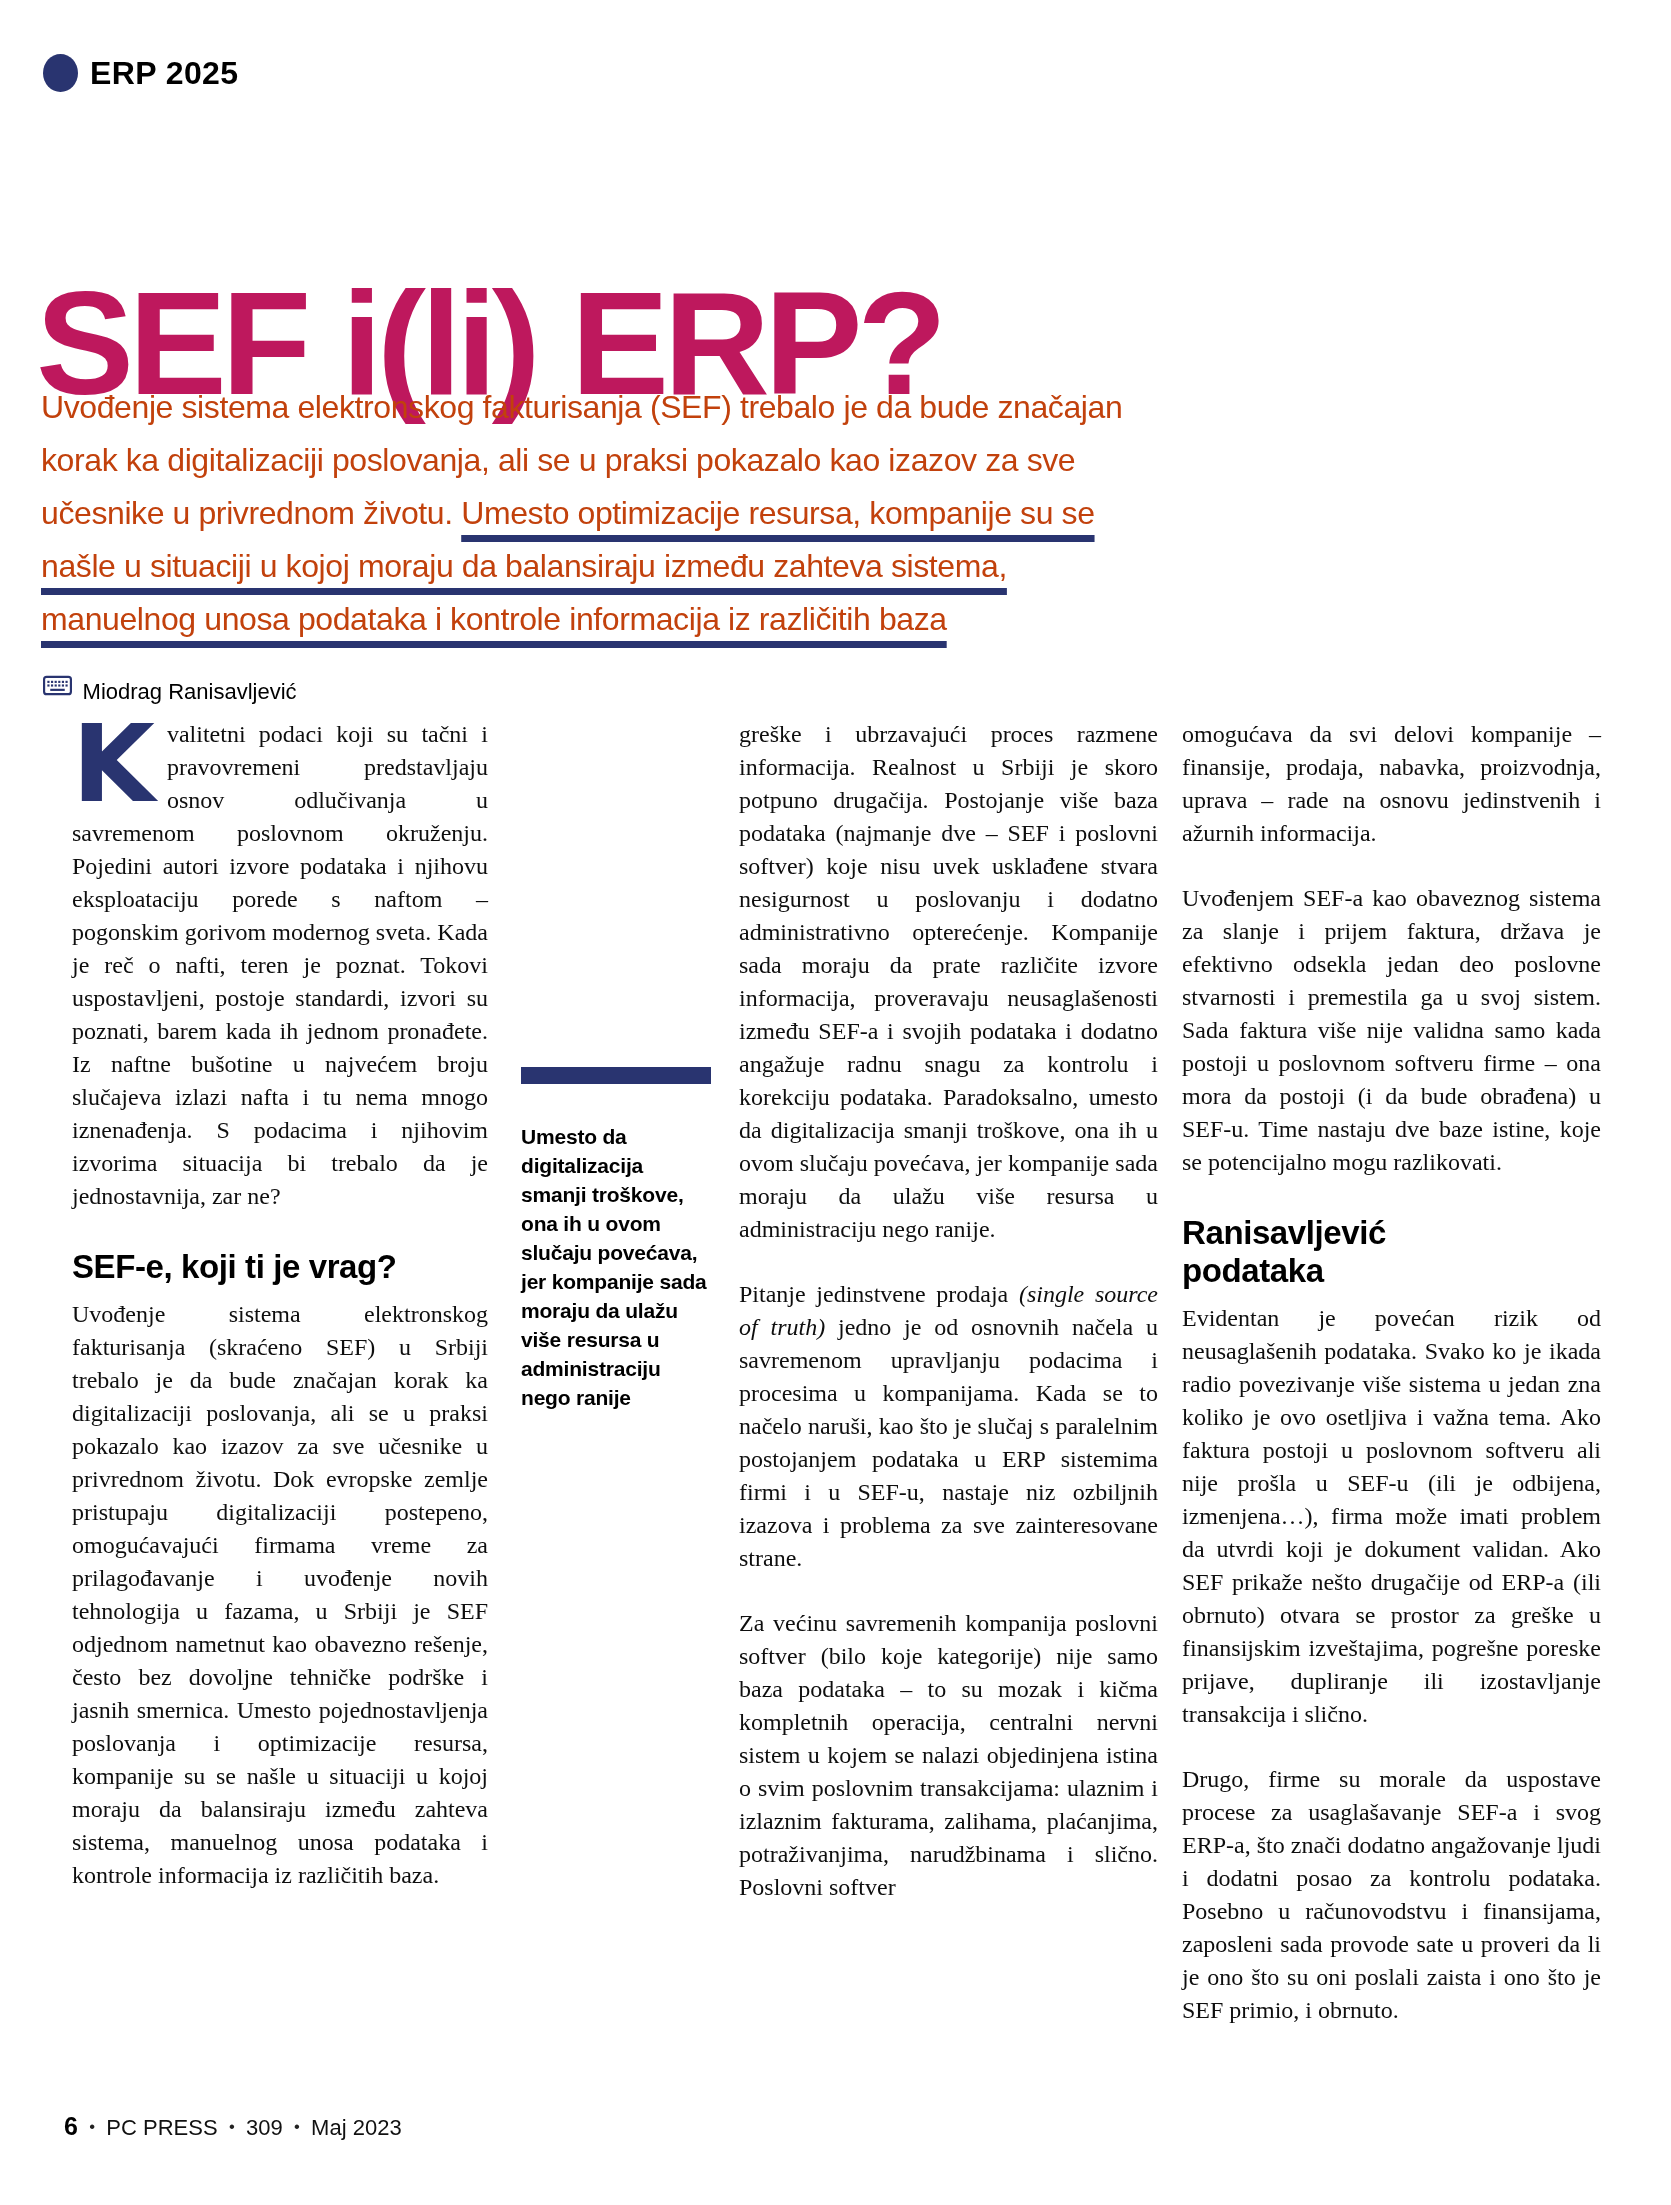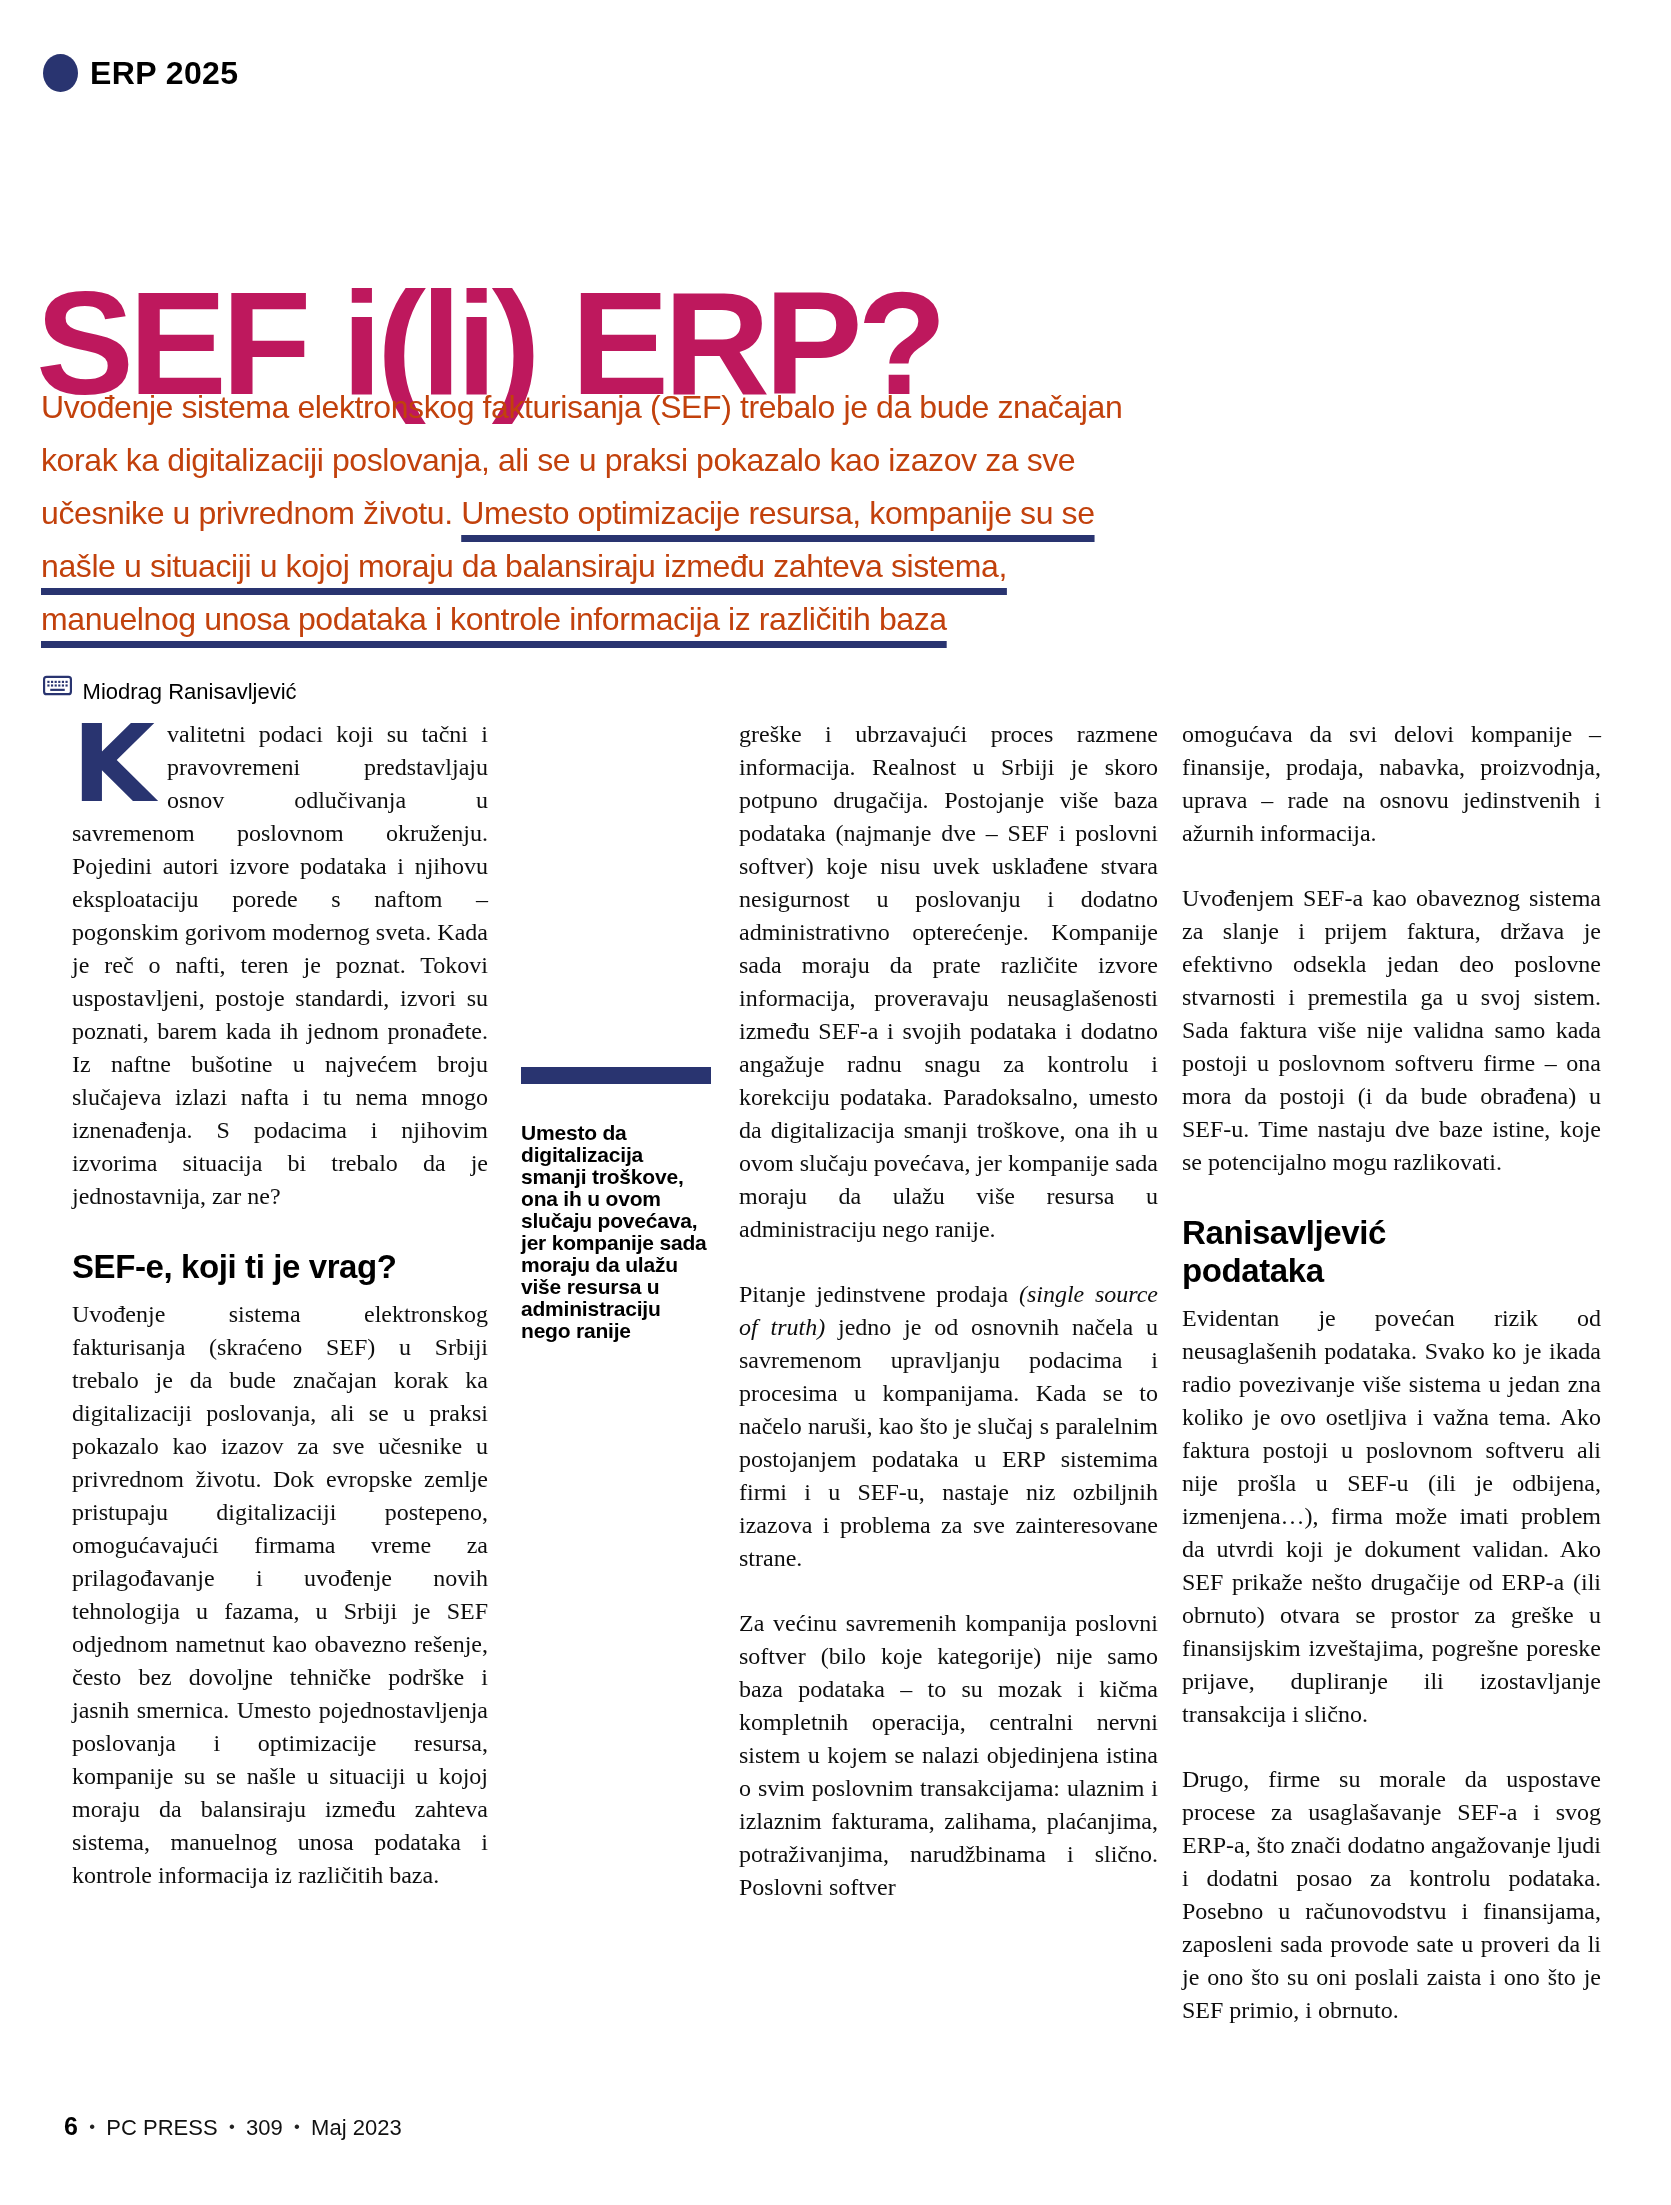--- a/index.html
+++ b/index.html
@@ -59,21 +59,21 @@
   .dropcap{
     float:left;font-family:"DejaVu Sans", sans-serif;font-weight:700;
     font-size:107px;line-height:80px;color:#293470;margin:6px 12px 0 0;
   }
 
   .it{font-style:italic;}
 
   
   .pullquote{margin-top:349px;font-family:"Liberation Sans", sans-serif;}
   .pq-bar{width:190px;height:16.6px;background:#293470;margin-bottom:38px;}
-  .pq-text{font-size:21px;font-weight:700;line-height:22px;letter-spacing:-0.2px;color:#000;text-align:left;}
+  .pq-text{font-size:21px;font-weight:700;line-height:29px;letter-spacing:-0.2px;color:#000;text-align:left;}
 
   
   .footer{position:absolute;top:2112px;left:64px;display:flex;align-items:baseline;gap:11.3px;font-size:22px;color:#111;}
   .footer .pg{font-weight:800;font-size:25px;color:#000;}
   .footer .dot{font-size:16.6px;position:relative;top:-3px;color:#222;}
 </style>
 </head>
 <body>
 
 <div class="page">

